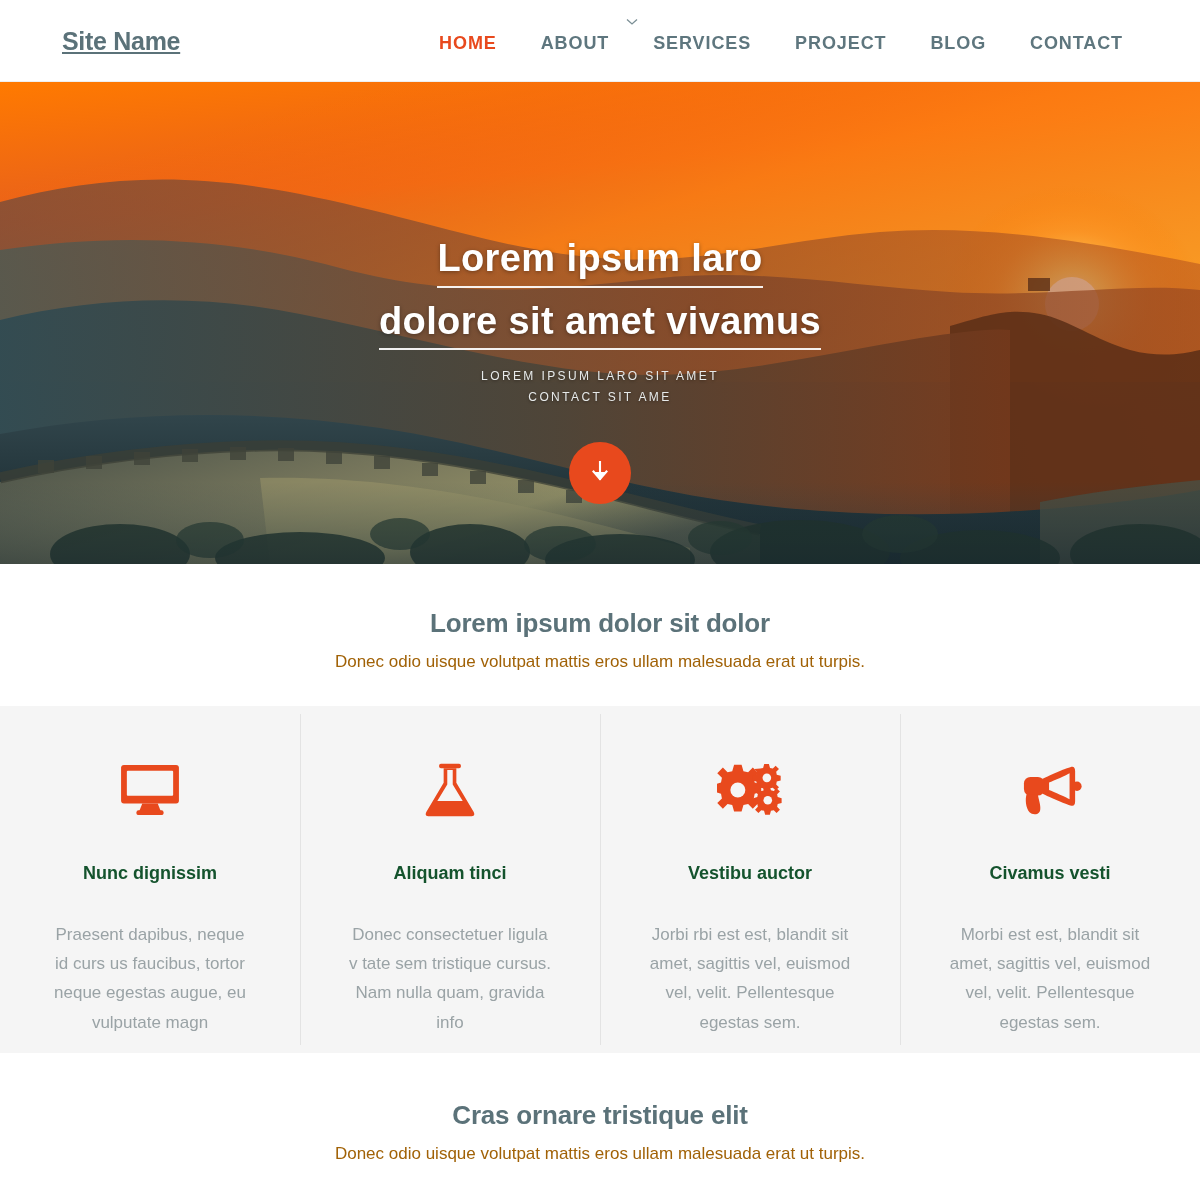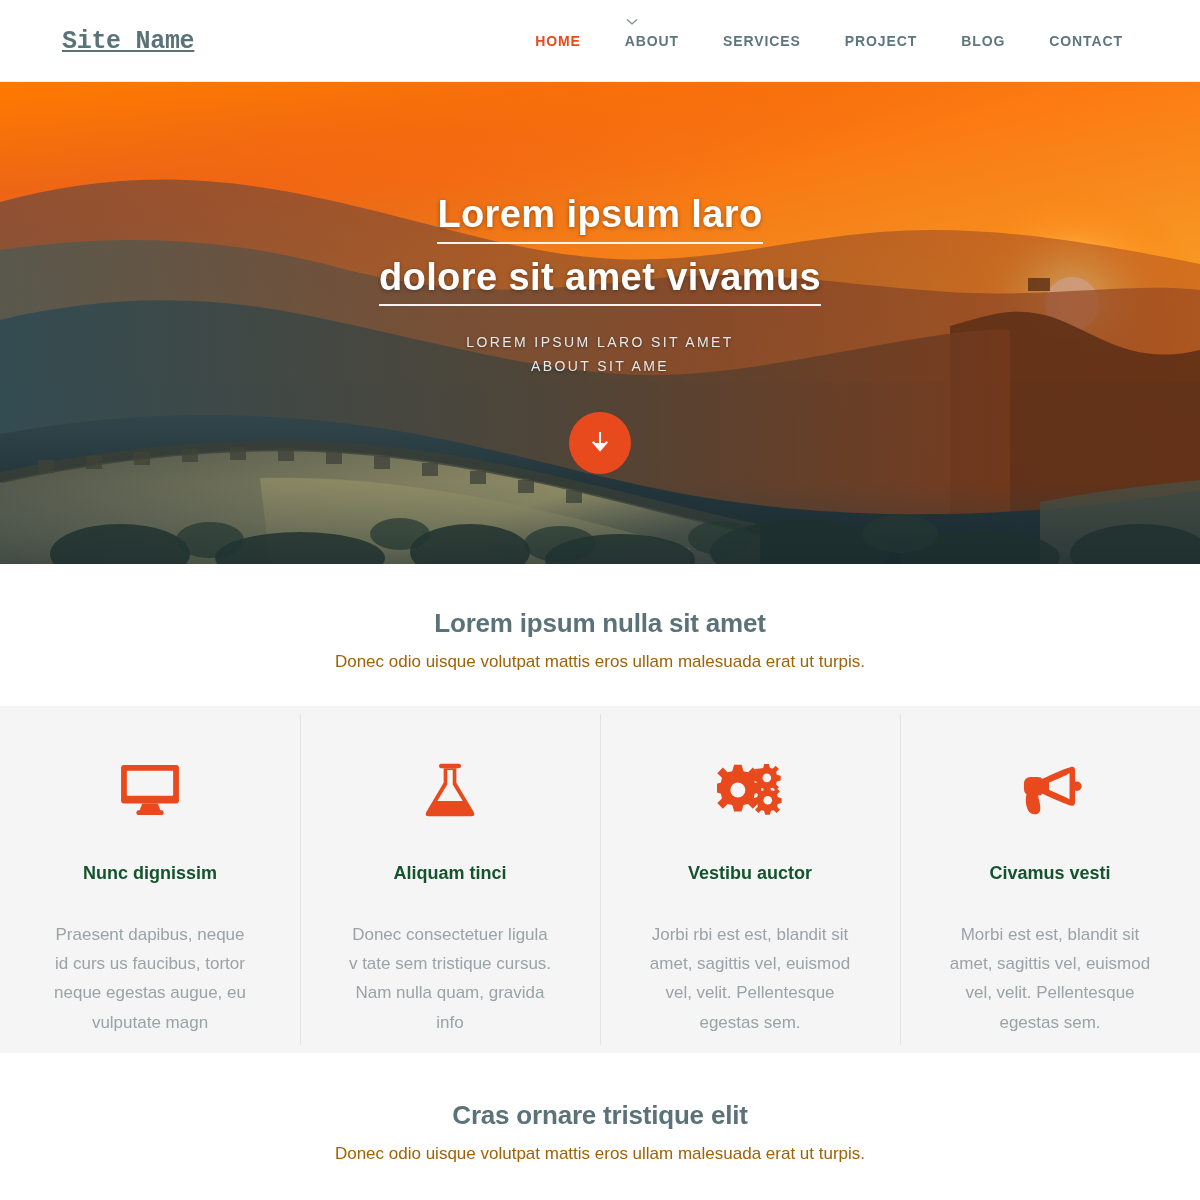--- a/index.html
+++ b/index.html
@@ -24,31 +24,30 @@
     border-bottom: 1px solid #efefef;
   }
   .brand {
     position: absolute;
     left: 62px;
     top: 27px;
     font-size: 25px;
     font-weight: bold;
     color: #5b7279;
     letter-spacing: -0.3px;
-    font-family: Liberation Mono, monospace;
   }
   .main-nav {
     position: absolute;
     right: 55px;
     top: 33px;
     display: flex;
     gap: 0;
   }
   .nav-item {
-    font-size: 14px;
+    font-size: 18px;
     font-weight: bold;
     letter-spacing: 0.9px;
     color: #5e767e;
     text-decoration: none;
     padding: 0 22px;
     cursor: pointer;
     white-space: nowrap;
   }
   .nav-item.active { color: #e8491d; }
 
@@ -90,25 +89,26 @@
     font-weight: bold;
     color: #ffffff;
     line-height: 1.28;
     letter-spacing: 0.4px;
     text-shadow: 0 1px 4px rgba(0,0,0,0.35);
   }
   .hero-title .line {
     display: inline-block;
     border-bottom: 2px solid rgba(255,255,255,0.92);
     padding-bottom: 3px;
+    margin-top: 44px;
   }
   .hero-title .line2 { margin-top: 9px; }
   .hero-sub {
-    margin-top: 24px;
-    font-size: 14px;
+    margin-top: 16px;
+    font-size: 12px;
     letter-spacing: 2.4px;
     color: #e7eaea;
     line-height: 1.72;
     text-shadow: 0 1px 3px rgba(0,0,0,0.4);
   }
   .scroll-btn {
     margin: 34px auto 0;
     width: 62px;
     height: 62px;
     border-radius: 50%;
@@ -352,35 +352,35 @@
     <rect x="0" y="400" width="1200" height="82" fill="url(#hazeBot)"></rect>
   </svg>
 
   <div class="hero-content">
     <h1 class="hero-title">
       <span class="line">Lorem ipsum laro</span><br>
       <span class="line line2">dolore sit amet vivamus</span>
     </h1>
     <p class="hero-sub">
       <span>LOREM IPSUM LARO SIT AMET</span><br>
-      <span>ABOUT SIT AME</span>
+      <span>CONTACT SIT AME</span>
     </p>
     <button class="scroll-btn">
       <span>
         <svg viewBox="0 0 24 24" width="24" height="24" aria-hidden="true">
           <path d="M12 3 L12 16 M12 20 L5.5 12.5 M12 20 L18.5 12.5 M12 20 L12 16" fill="none" stroke="#ffffff" stroke-width="2.1" stroke-linecap="square"></path>
           <path d="M12 21 L6 13 L18 13 Z" fill="#ffffff"></path>
         </svg>
       </span>
     </button>
   </div>
 </section>
 
 <section class="section-intro">
-  <h2 class="section-title">Lorem ipsum nulla sit amet</h2>
+  <h2 class="section-title">Lorem ipsum dolor sit dolor</h2>
   <p class="section-sub">Donec odio uisque volutpat mattis eros ullam malesuada erat ut turpis.</p>
 </section>
 
 <section class="features">
 
   <div class="feature-card">
     <div class="feature-icon">
       <svg viewBox="0 0 64 56" width="62" height="54" aria-hidden="true">
         <rect x="2" y="2" width="60" height="40" rx="3" fill="currentColor"></rect>
         <rect x="8" y="8" width="48" height="26" rx="1" fill="#f5f5f5"></rect>

